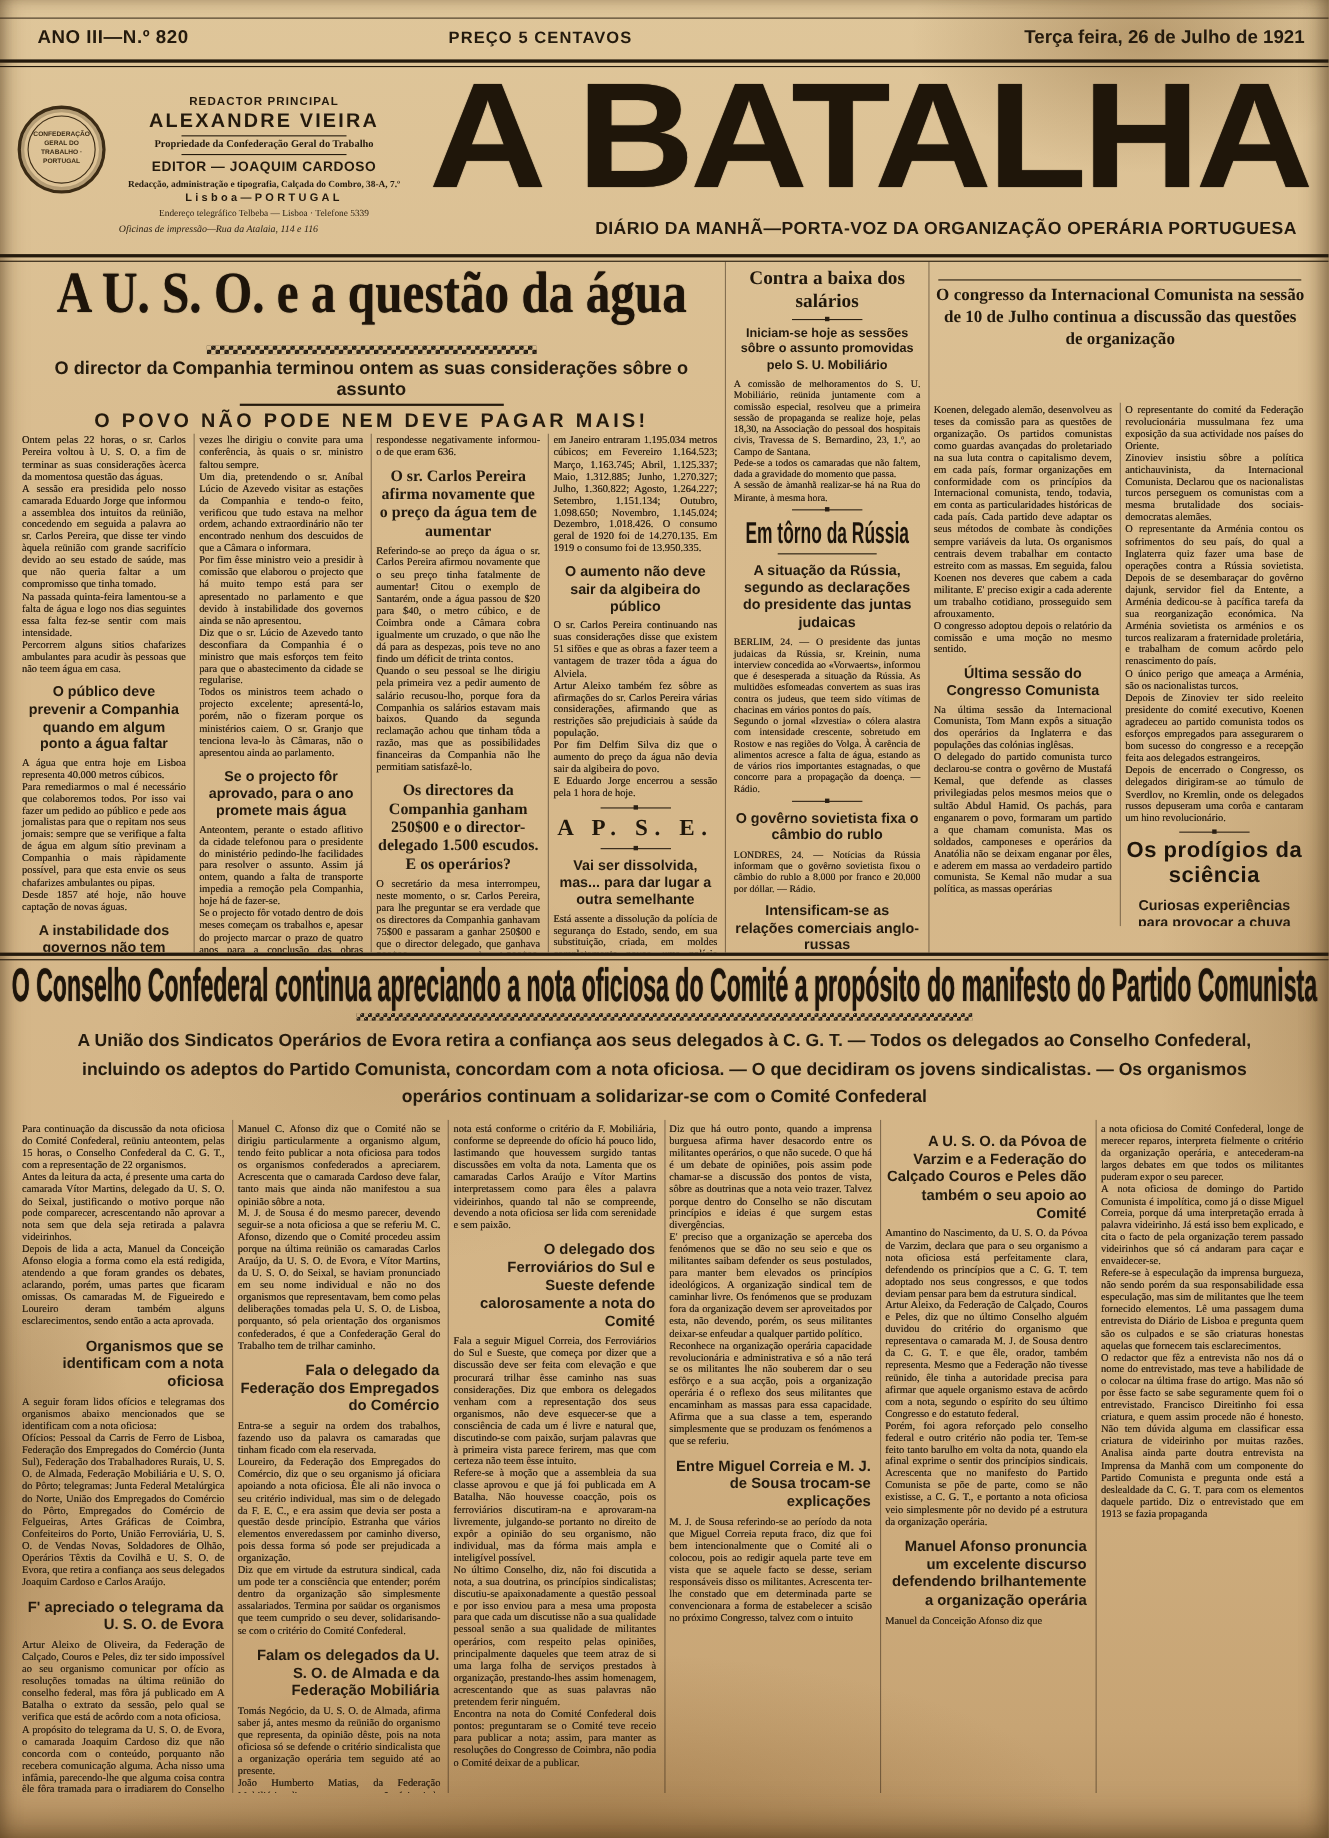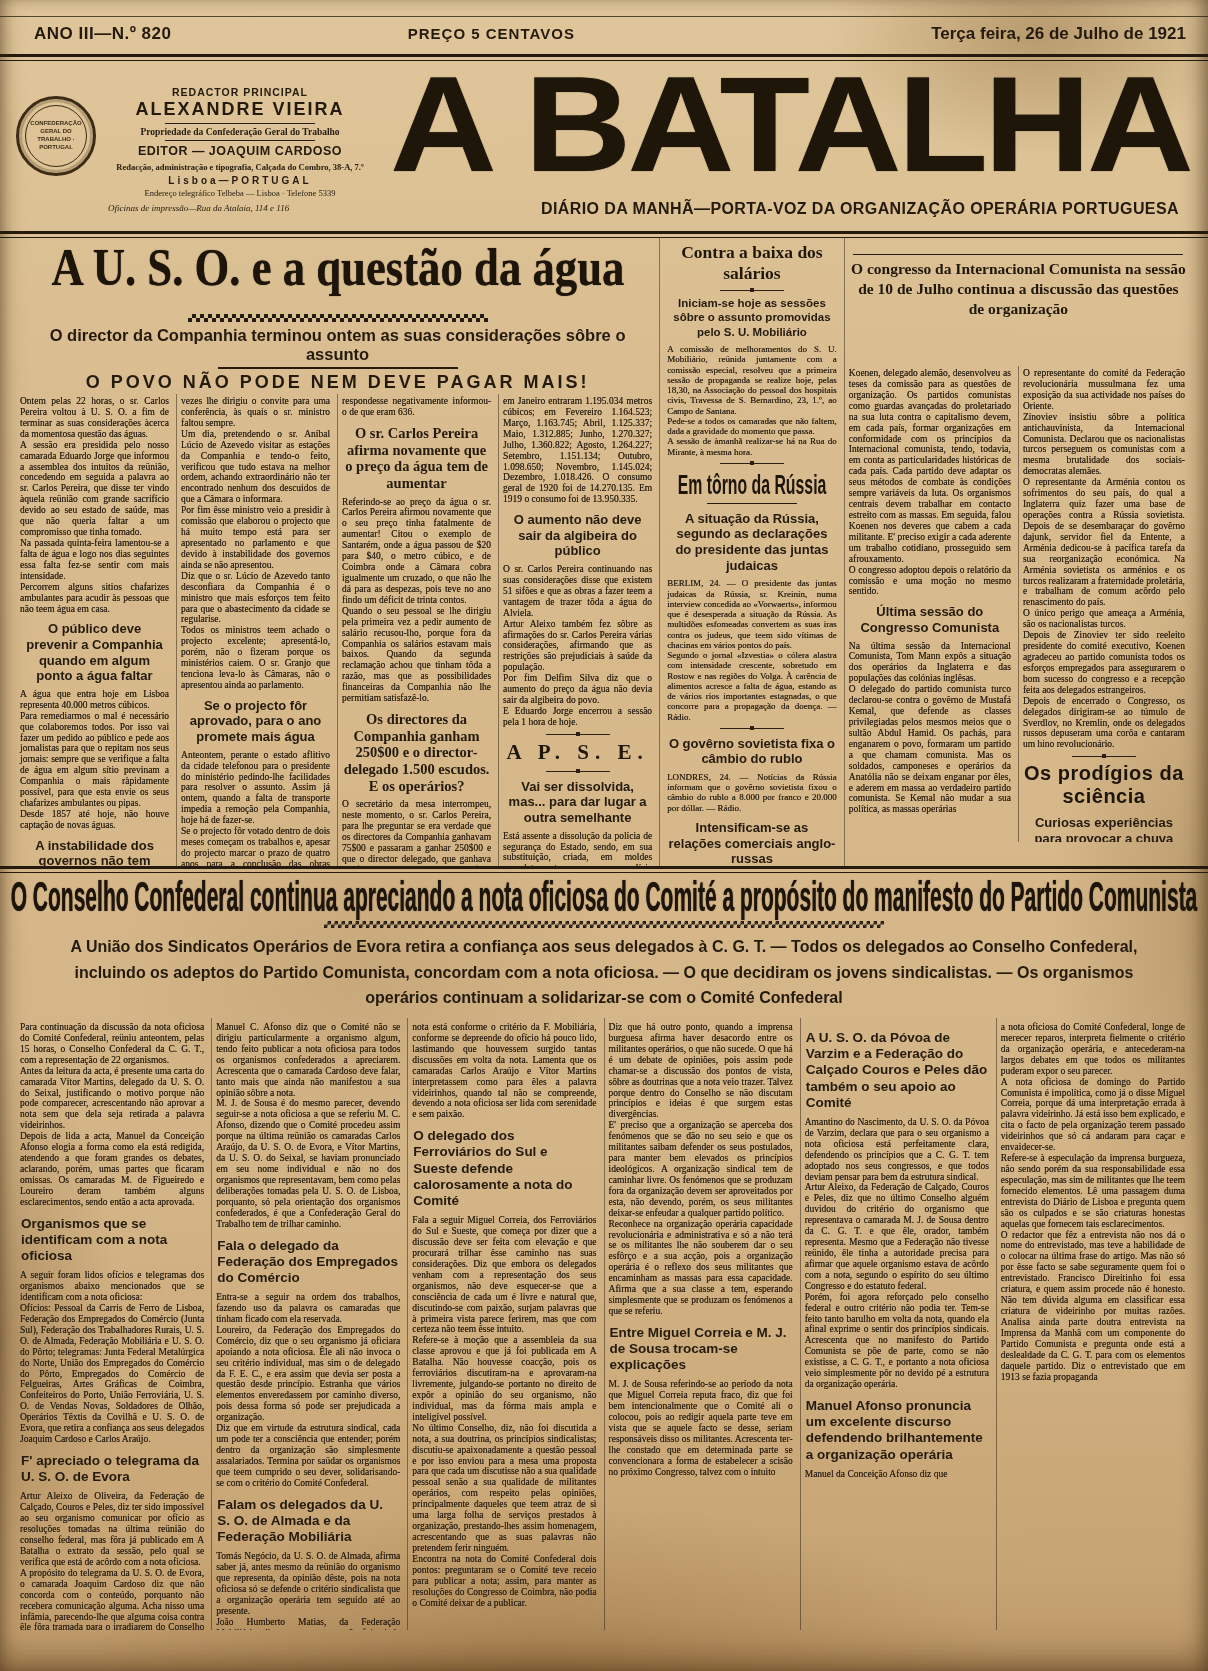--- a/index.html
+++ b/index.html
@@ -99,21 +99,21 @@
     transform:scale(.70,1.42);transform-origin:center top;text-shadow:0 0 1px rgba(29,20,10,.9);}
   .zigzag2{position:absolute;top:921px;left:50%;width:560px;margin-left:-280px;height:7px;
     background:linear-gradient(45deg,#241c12 25%,transparent 25% 75%,#241c12 75%),
                linear-gradient(45deg,#241c12 25%,transparent 25% 75%,#241c12 75%);
     background-size:7px 7px;background-position:0 0,3.5px 3.5px;}
   .cc-deck{position:absolute;top:934px;left:50%;width:1130px;margin-left:-565px;text-align:center;
     font-family:"Liberation Sans",sans-serif;font-weight:bold;font-size:16px;line-height:1.6;color:#241a0d;}
   .bottom-cols{position:absolute;top:1018px;left:16px;width:1176px;height:612px;display:flex;overflow:hidden;}
   .bcol{flex:1 1 0;padding:4px 7px 0 4px;border-right:1px solid rgba(45,32,18,.5);overflow:hidden;}
   .bcol:last-child{border-right:none;}
-  .h-bsub{font-family:"Liberation Sans",sans-serif;font-weight:bold;font-size:13.5px;line-height:1.2;text-align:left;margin:8px 1px 6px;color:#241a0d;}
+  .h-bsub{font-family:"Liberation Sans",sans-serif;font-weight:bold;font-size:13.5px;line-height:1.2;text-align:right;margin:8px 1px 6px;color:#241a0d;}
 </style>
 </head>
 <body>
 
 <div class="page">
 
   <div class="rule-thin-top"></div>
 
   <div class="topbar">
     <span class="t-issue">ANO III—N.º 820</span>

